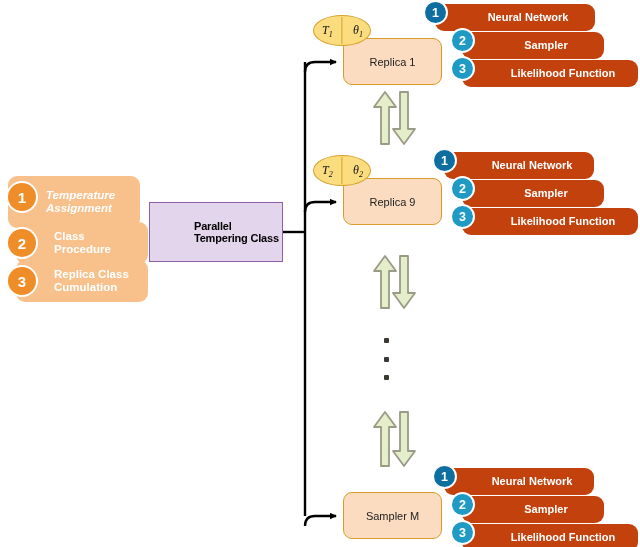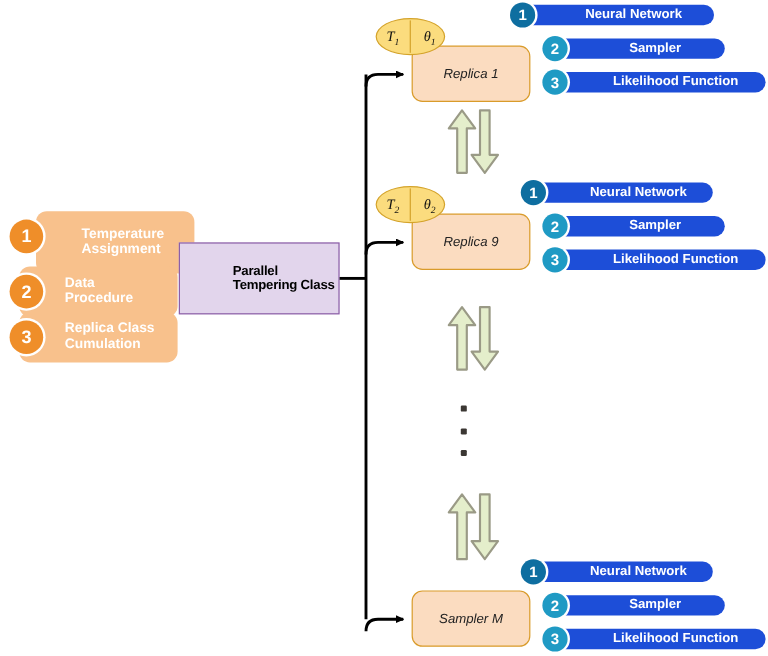--- a/index.html
+++ b/index.html
@@ -41,22 +41,22 @@
   }
   .orange-badge{
     background:#ef8e29;
     width:28px;height:28px;
     font-size:15px;
     box-shadow:0 0 0 2px #ffffff;
   }
 
   
   .blue-bar{
-    background:#1d4ed8;
-    height:17px;
+    background:#c2410c;
+    height:27px;
     font-size:11px;
     justify-content:center;
     padding-left:26px;
   }
   .blue-badge{width:21px;height:21px;font-size:12.5px;box-shadow:0 0 0 2px #ffffff;}
   .blue-badge.b1{background:#0e6ea0;}
   .blue-badge.b2{background:#1f9ac4;}
   .blue-badge.b3{background:#1f9ac4;}
 
   
@@ -77,21 +77,20 @@
   .replica-box{
     position:absolute;
     background:#fbdcc0;
     border:1.8px solid #d99b2a;
     border-radius:9px;
     box-sizing:border-box;
     display:flex;align-items:center;justify-content:center;
     font-size:11px;
     color:#222222;
     z-index:2;
-    font-style:italic;
   }
   
   .temp-ellipse{
     position:absolute;
     width:58px;height:31px;
     background:#fbdc7e;
     border:1.4px solid #d4a32b;
     border-radius:50%/50%;
     box-sizing:border-box;
     z-index:4;
@@ -166,27 +165,27 @@
 
     <g>
       <path d="M381,466 L381,427 L374,427 L385,412 L396,427 L389,427 L389,466 Z" fill="#e4eecb" stroke="#9a9a86" stroke-width="1.8" stroke-linejoin="round"></path>
     </g>
     <g>
       <path d="M400,412 L400,451 L393,451 L404,466 L415,451 L408,451 L408,412 Z" fill="#e4eecb" stroke="#9a9a86" stroke-width="1.8" stroke-linejoin="round"></path>
     </g>
   </svg>
 
   <div class="pill-row" style="left:8px;top:176px;width:140px;height:42px;">
-    <div class="pill-bar orange-bar" style="left:22px;top:0;width:132px;height:52px;">Temperature
+    <div class="pill-bar orange-bar" style="left:0;top:0;width:132px;height:52px;font-style:italic;">Temperature
 Assignment</div>
     <div class="pill-badge orange-badge" style="left:0;top:7px;">1</div>
   </div>
 
   <div class="pill-row" style="left:8px;top:222px;width:140px;height:42px;">
-    <div class="pill-bar orange-bar" style="left:8px;top:0;width:132px;height:42px;">Data
+    <div class="pill-bar orange-bar" style="left:8px;top:0;width:132px;height:42px;">Class
 Procedure</div>
     <div class="pill-badge orange-badge" style="left:0;top:7px;">2</div>
   </div>
 
   <div class="pill-row" style="left:8px;top:260px;width:140px;height:42px;">
     <div class="pill-bar orange-bar" style="left:8px;top:0;width:132px;height:42px;">Replica Class
 Cumulation</div>
     <div class="pill-badge orange-badge" style="left:0;top:7px;">3</div>
   </div>
 

